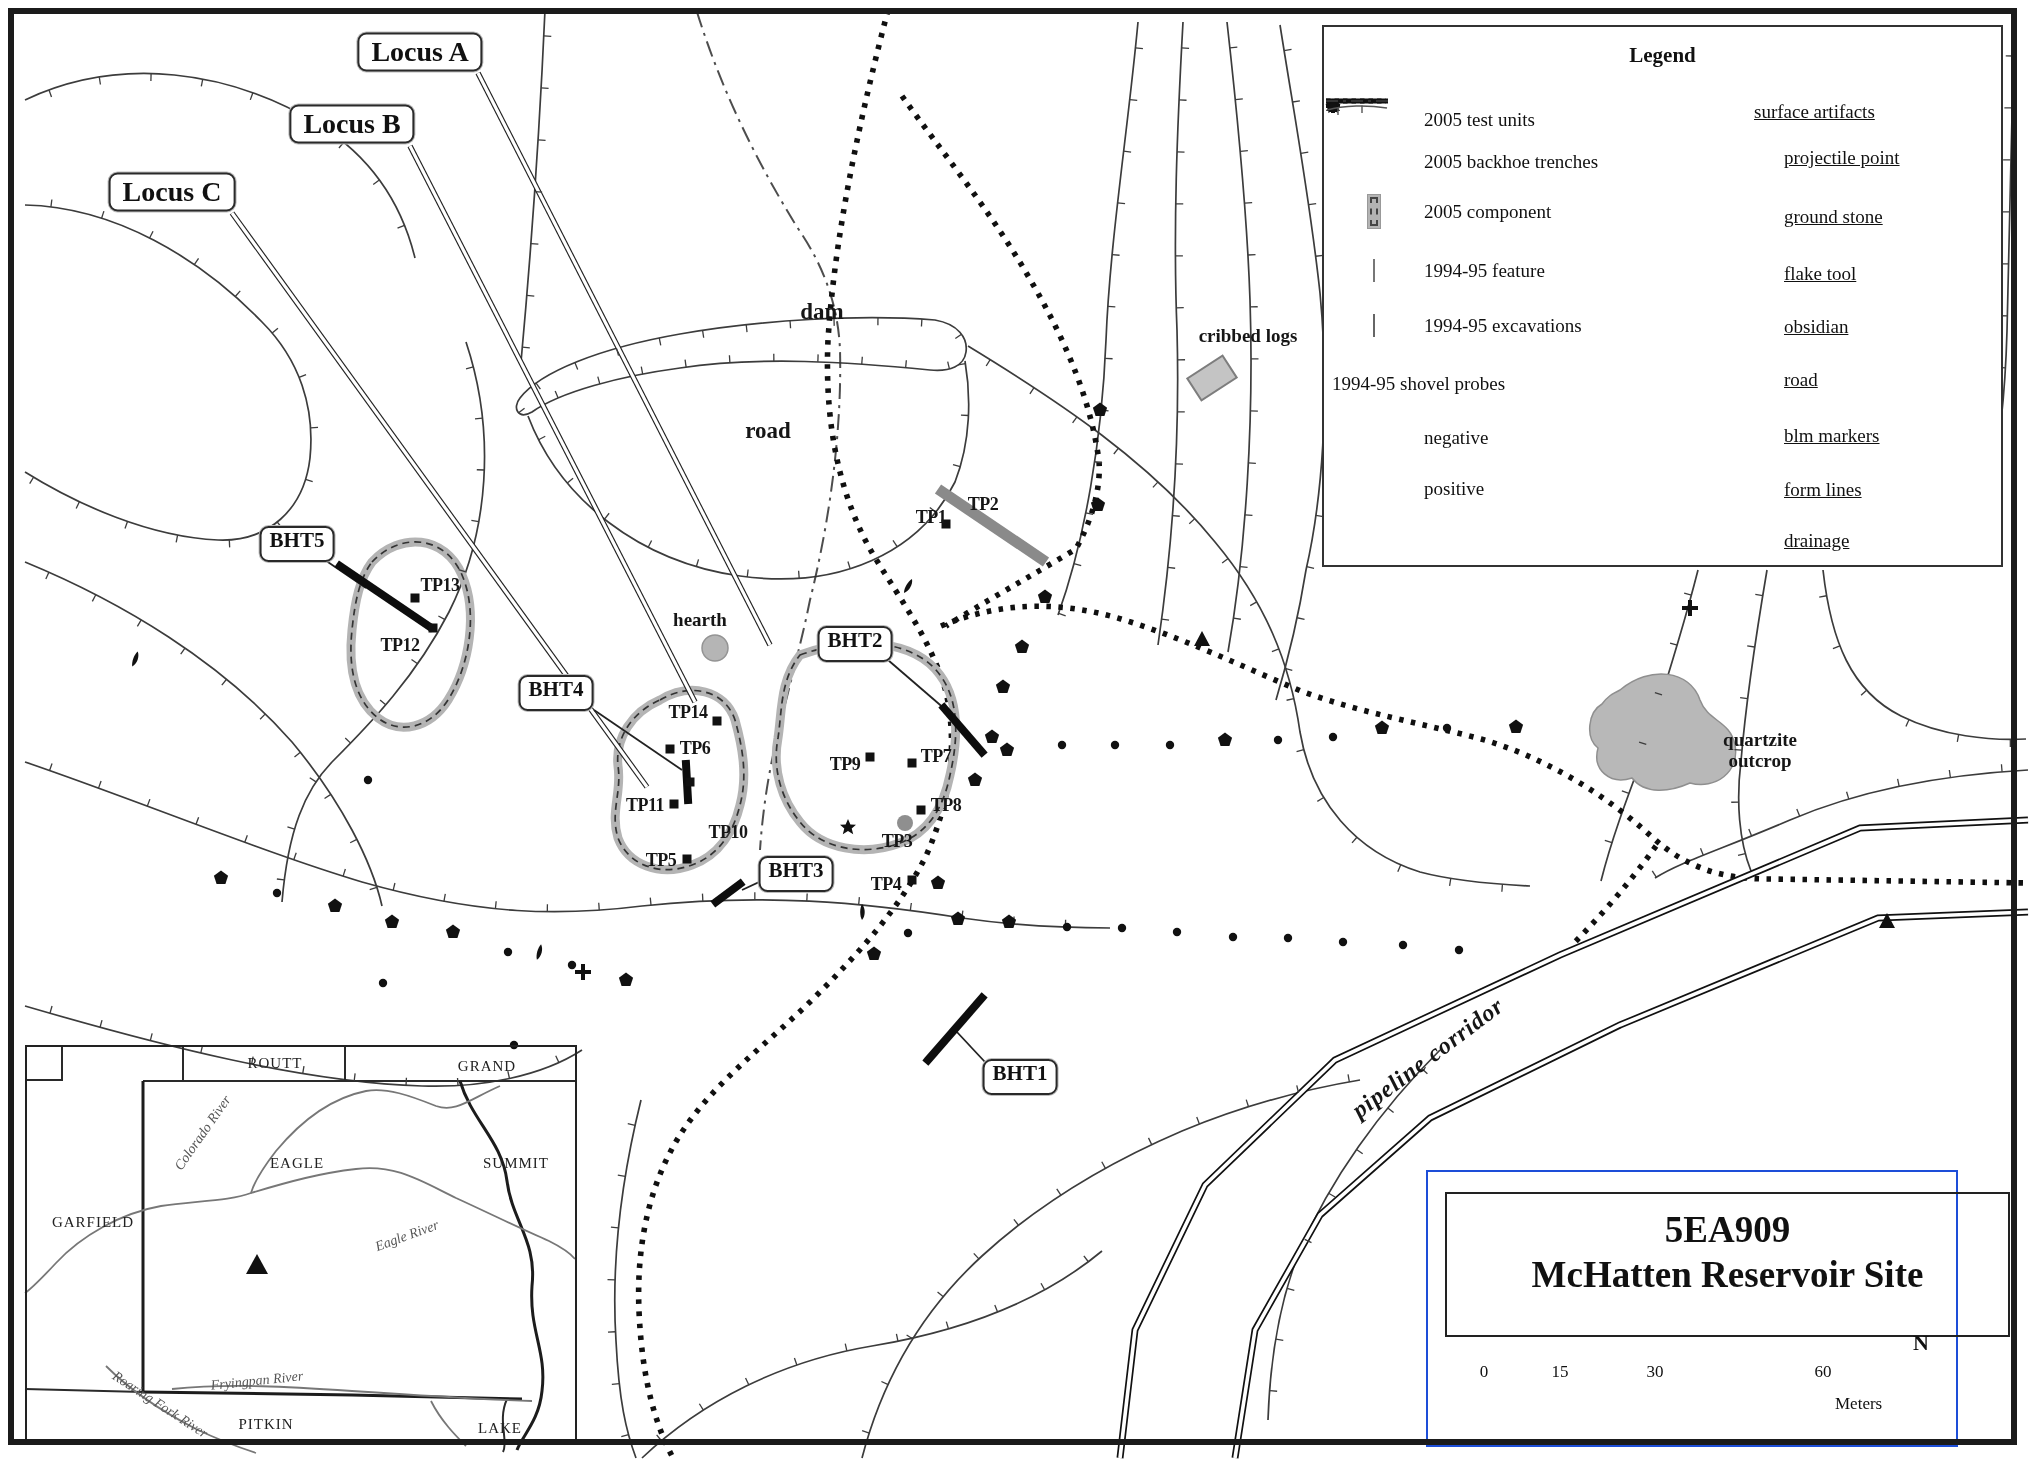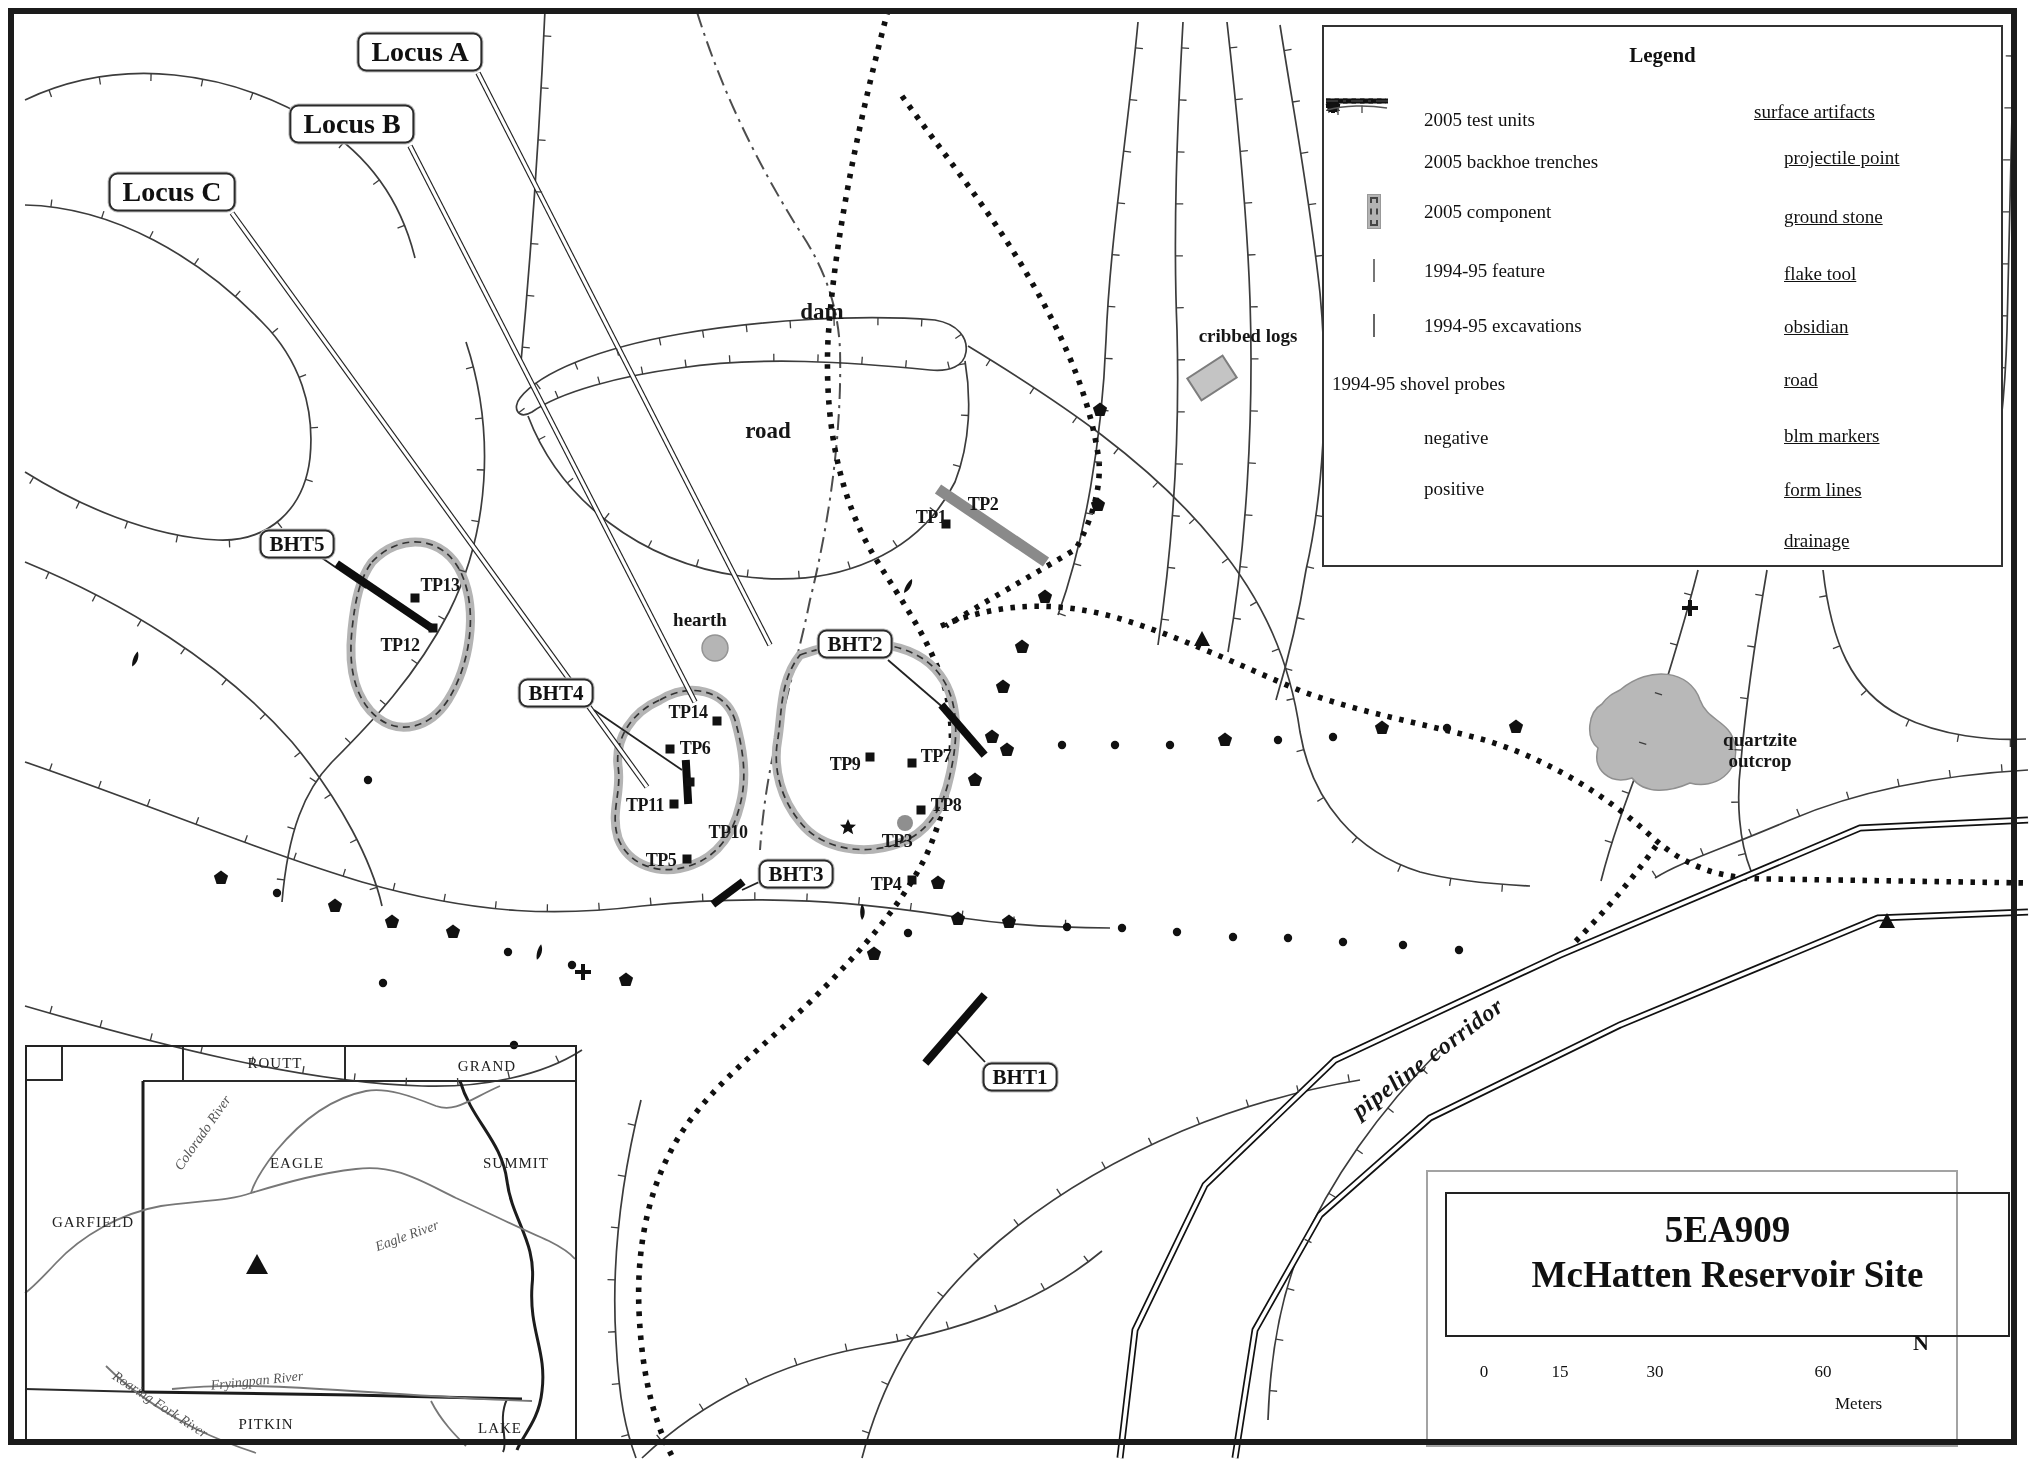--- a/index.html
+++ b/index.html
@@ -8,21 +8,21 @@
   #outer-border{position:absolute;left:8px;top:8px;width:2009px;height:1437px;
     border:6px solid #1b1b1b;box-sizing:border-box;pointer-events:none;}
   svg{position:absolute;left:0;top:0;}
   .lbl{position:absolute;transform:translate(-50%,-50%);white-space:nowrap;color:#161616;}
   .big{font-size:23px;font-weight:bold;}
   .med{font-size:19px;font-weight:bold;}
   .wrap{white-space:normal;width:130px;text-align:center;line-height:1.12;}
   .pipeline{font-size:24px;font-weight:bold;font-style:italic;letter-spacing:1px;}
   .tp{font-size:18px;font-weight:bold;letter-spacing:-0.5px;}
   .callout{position:absolute;transform:translate(-50%,-50%);background:#fff;
-    border:2px solid #2a2a2a;border-radius:9px;padding:0px 8px 0 8px;font-weight:bold;
+    border:2px solid #2a2a2a;border-radius:9px;padding:0px 8px 7px 8px;font-weight:bold;
     box-shadow:0 0 0 1px #bbb;}
   .locus{font-size:28px;padding:1px 12px 2px 12px;}
   .bht{font-size:21px;}
   .county{font-size:15px;letter-spacing:1px;color:#222;}
   .river{font-size:14px;font-style:italic;color:#555;}
   
   #legend{position:absolute;left:1322px;top:25px;width:681px;height:542px;background:#fff;
     border:2px solid #333;box-sizing:border-box;}
   #legend .ltitle{text-align:center;font-weight:bold;font-size:21px;margin-top:16px;}
   #lcols{position:absolute;left:0;top:70px;width:100%;display:flex;}
@@ -50,21 +50,21 @@
   #lcol-right .lrow:nth-child(8){height:54px;}
   #lcol-right .lrow:nth-child(9){height:48px;}
   .comp-ic{width:52px;height:32px;background:#fff;border:6px solid #b4b4b4;box-sizing:border-box;
     outline:1px solid #999;position:relative;}
   .comp-ic:after{content:"";position:absolute;left:-4px;top:-4px;right:-4px;bottom:-4px;
     border:2px dashed #444;}
   .feat-ic{width:52px;height:34px;background:#c9c9c9;border:1px solid #777;}
   .exc-ic{width:52px;height:34px;background:#7e7e7e;border:1px solid #666;}
   
   #titleblock{position:absolute;left:1426px;top:1170px;width:532px;height:277px;background:#fff;
-    border:2px solid #a3a3a3;box-sizing:border-box;}
+    border:2px solid #1d4ed8;box-sizing:border-box;}
   #titlepanel{position:absolute;left:17px;top:20px;width:565px;height:145px;border:2px solid #222;
     box-sizing:border-box;text-align:center;}
   #titlepanel .t1{font-size:37px;font-weight:bold;margin-top:14px;}
   #titlepanel .t2{font-size:37px;font-weight:bold;margin-top:2px;}
   .sbtick{position:absolute;font-size:17px;transform:translate(-50%,0);}
   #meters-lbl{position:absolute;font-size:17px;}
   #north-n{position:absolute;font-size:22px;font-weight:bold;transform:translate(-50%,0);}
   
   #insetbox{position:absolute;left:25px;top:1045px;width:552px;height:400px;background:#fff;
     border:2px solid #222;box-sizing:border-box;}

